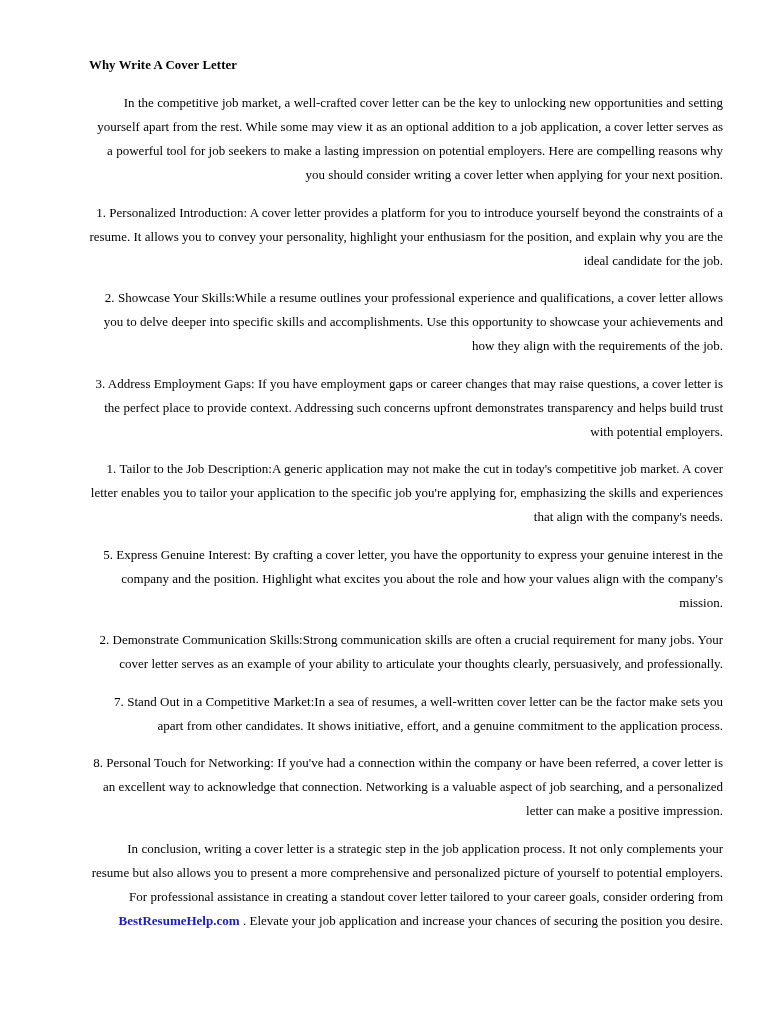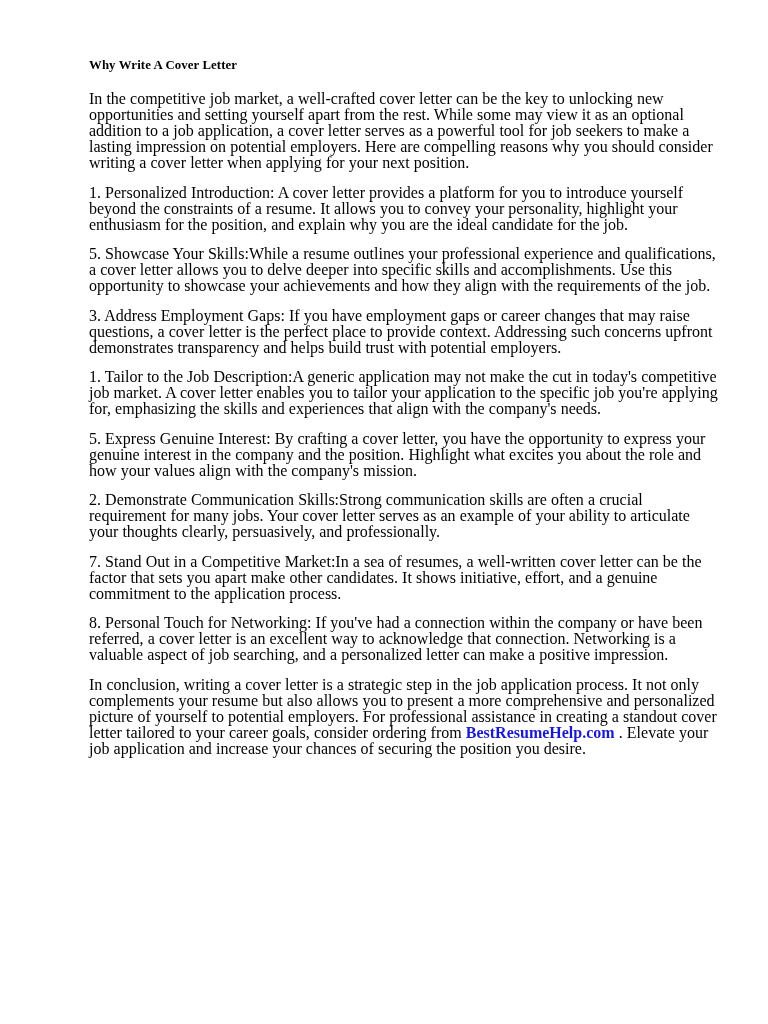--- a/index.html
+++ b/index.html
@@ -31,24 +31,24 @@
     width: 634px;
   }
   .doc-title {
     font-size: 12.8px;
     font-weight: bold;
     line-height: 17.4px;
     margin: 0 0 17px 0;
     letter-spacing: 0.1px;
   }
   .para {
-    font-size: 16px;
-    line-height: 16px;
+    font-size: 13px;
+    line-height: 24px;
     margin: 0 0 13.5px 0;
-    text-align: left;
+    text-align: right;
     word-spacing: 0.1px;
   }
   .para:last-child {
     margin-bottom: 16px;
   }
   .lead {
     font-weight: normal;
   }
   .site-link {
     color: #1a1acc;
@@ -64,41 +64,41 @@
 
     <h1 class="doc-title">Why Write A Cover Letter</h1>
 
     <p class="para">In the competitive job market, a well-crafted cover letter can be the key to unlocking new opportunities and setting yourself apart from the rest. While some may view it as an optional addition to a job application, a cover letter serves as a powerful tool for job seekers to make a lasting impression on potential employers. Here are compelling reasons why you should consider writing a cover letter when applying for your next position.</p>
 
     <p class="para">
       <span class="lead">1. Personalized Introduction: </span><span>A cover letter provides a platform for you to introduce yourself beyond the constraints of a resume. It allows you to convey your personality, highlight your enthusiasm for the position, and explain why you are the ideal candidate for the job.</span>
     </p>
 
     <p class="para">
-      <span class="lead">5. Showcase Your Skills:</span><span>While a resume outlines your professional experience and qualifications, a cover letter allows you to delve deeper into specific skills and accomplishments. Use this opportunity to showcase your achievements and how they align with the requirements of the job.</span>
+      <span class="lead">2. Showcase Your Skills:</span><span>While a resume outlines your professional experience and qualifications, a cover letter allows you to delve deeper into specific skills and accomplishments. Use this opportunity to showcase your achievements and how they align with the requirements of the job.</span>
     </p>
 
     <p class="para">
       <span class="lead">3. Address Employment Gaps: </span><span>If you have employment gaps or career changes that may raise questions, a cover letter is the perfect place to provide context. Addressing such concerns upfront demonstrates transparency and helps build trust with potential employers.</span>
     </p>
 
     <p class="para">
       <span class="lead">1. Tailor to the Job Description:</span><span>A generic application may not make the cut in today's competitive job market. A cover letter enables you to tailor your application to the specific job you're applying for, emphasizing the skills and experiences that align with the company's needs.</span>
     </p>
 
     <p class="para">
       <span class="lead">5. Express Genuine Interest: </span><span>By crafting a cover letter, you have the opportunity to express your genuine interest in the company and the position. Highlight what excites you about the role and how your values align with the company's mission.</span>
     </p>
 
     <p class="para">
       <span class="lead">2. Demonstrate Communication Skills:</span><span>Strong communication skills are often a crucial requirement for many jobs. Your cover letter serves as an example of your ability to articulate your thoughts clearly, persuasively, and professionally.</span>
     </p>
 
     <p class="para">
-      <span class="lead">7. Stand Out in a Competitive Market:</span><span>In a sea of resumes, a well-written cover letter can be the factor that sets you apart make other candidates. It shows initiative, effort, and a genuine commitment to the application process.</span>
+      <span class="lead">7. Stand Out in a Competitive Market:</span><span>In a sea of resumes, a well-written cover letter can be the factor make sets you apart from other candidates. It shows initiative, effort, and a genuine commitment to the application process.</span>
     </p>
 
     <p class="para">
       <span class="lead">8. Personal Touch for Networking: </span><span>If you've had a connection within the company or have been referred, a cover letter is an excellent way to acknowledge that connection. Networking is a valuable aspect of job searching, and a personalized letter can make a positive impression.</span>
     </p>
 
     <p class="para">
       <span>In conclusion, writing a cover letter is a strategic step in the job application process. It not only complements your resume but also allows you to present a more comprehensive and personalized picture of yourself to potential employers. For professional assistance in creating a standout cover letter tailored to your career goals, consider ordering from </span><a class="site-link" href="#">BestResumeHelp.com</a><span> . Elevate your job application and increase your chances of securing the position you desire.</span>
     </p>
 

